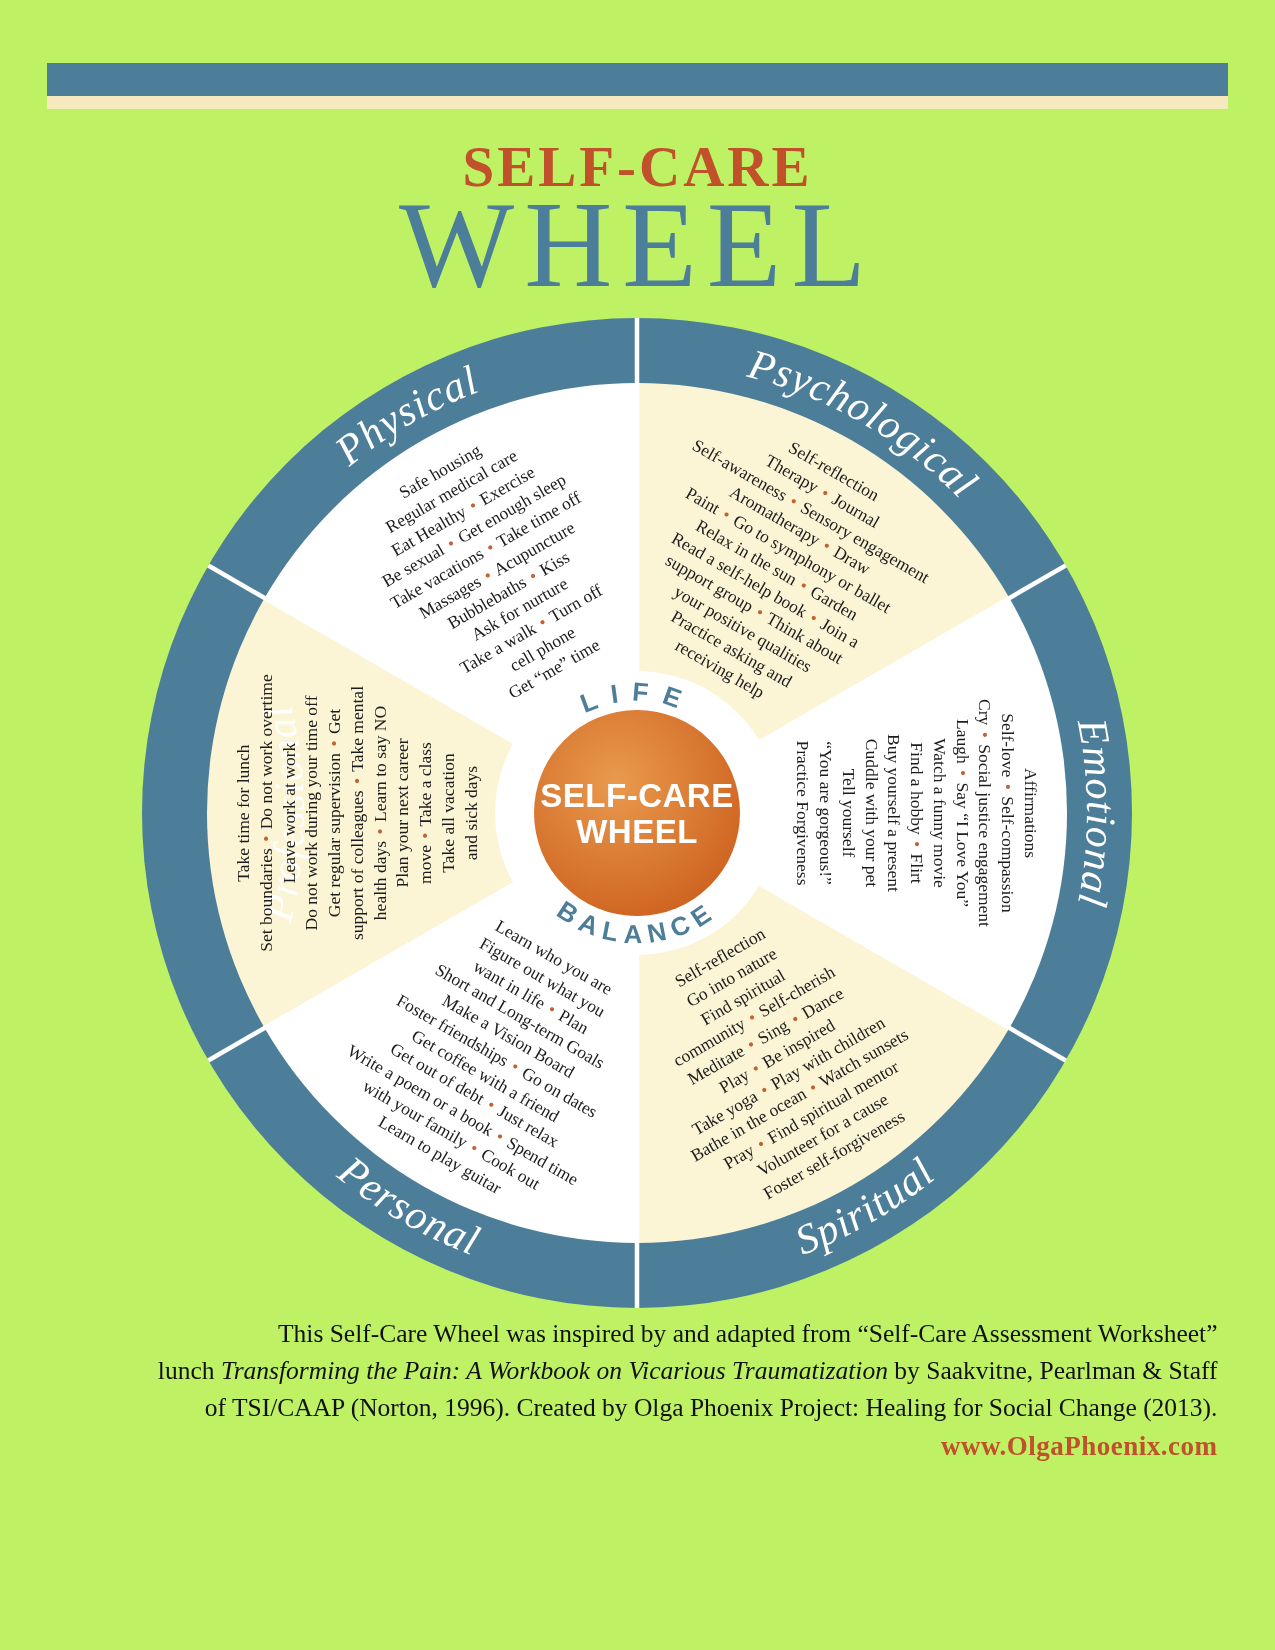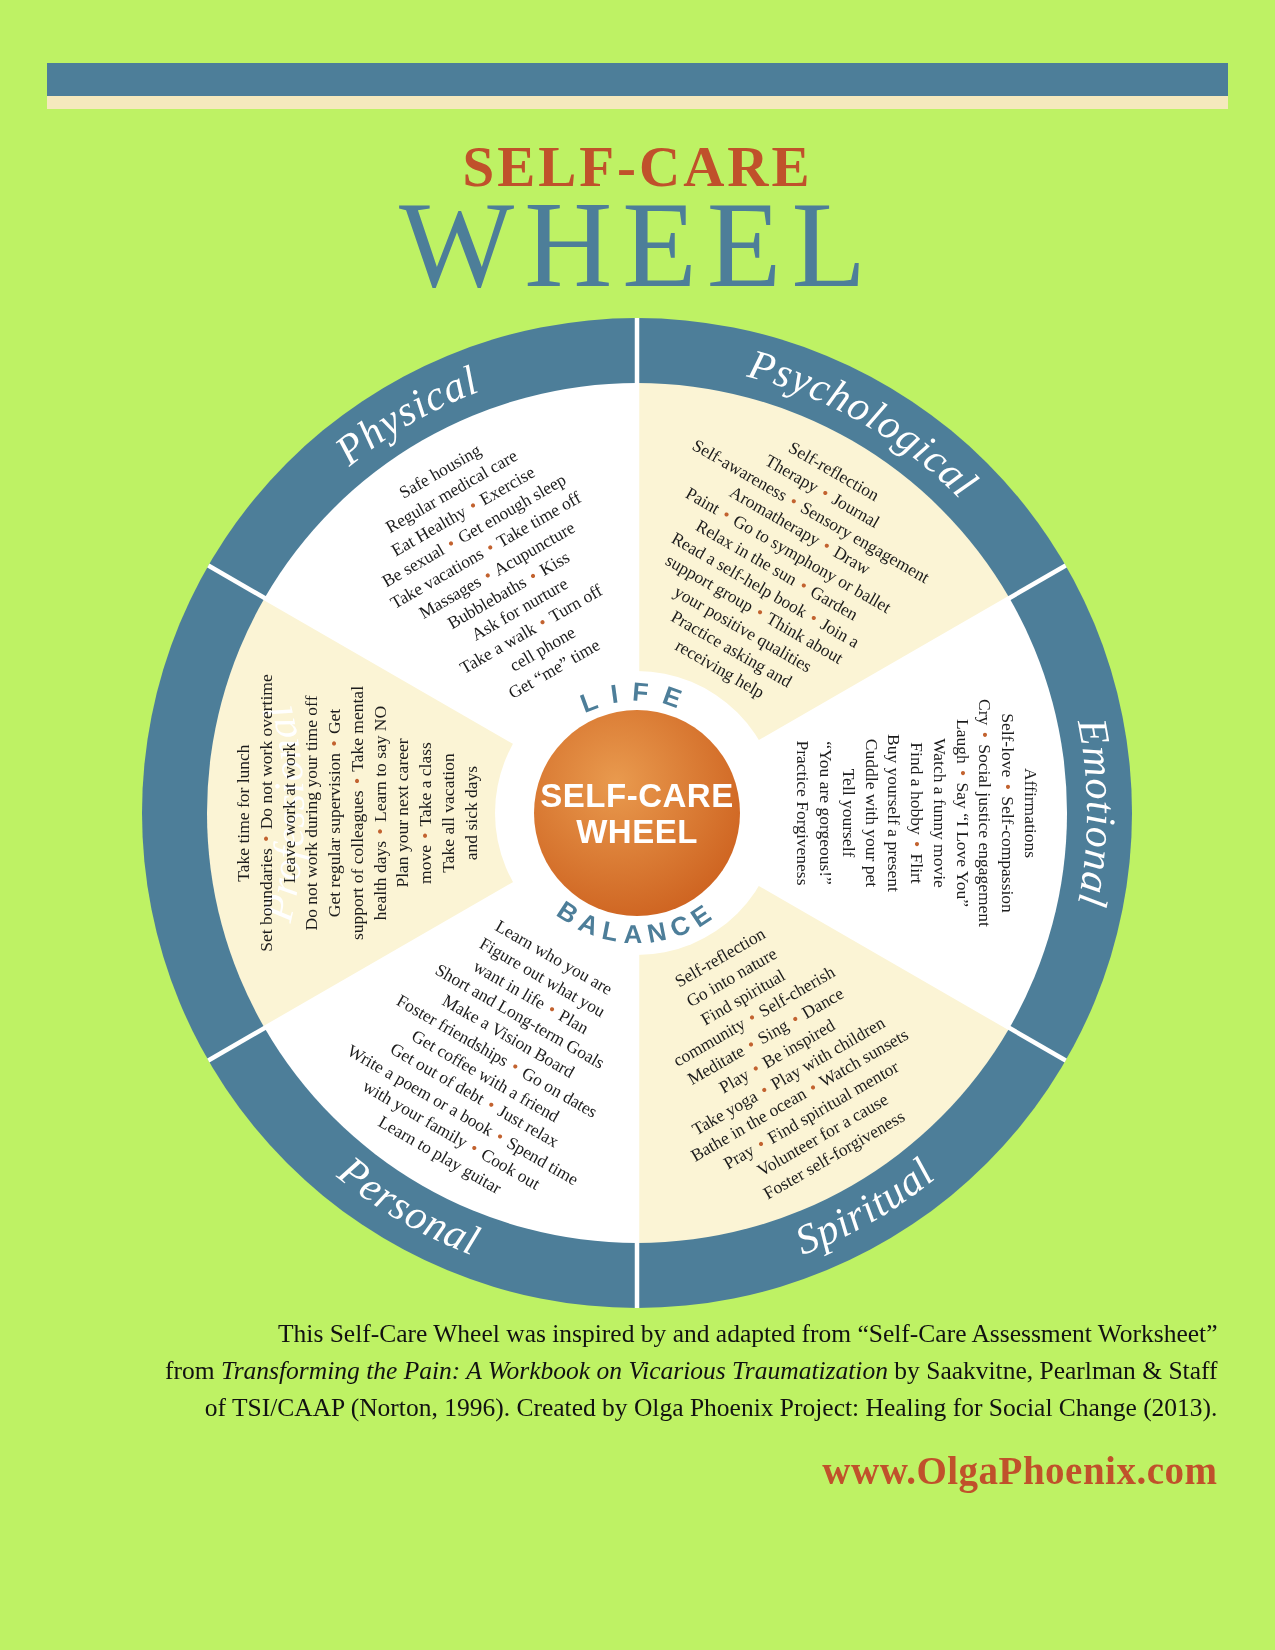--- a/index.html
+++ b/index.html
@@ -34,21 +34,21 @@
   .sector-label { font-family:"Liberation Serif", serif; font-style:italic;
                   font-size:42px; fill:#ffffff; letter-spacing:1px; }
   .arc-word { font-family:"Liberation Sans", sans-serif; font-weight:bold;
               font-size:26px; fill:#4d7e99; }
   .center-title { font-family:"Liberation Sans", sans-serif; font-weight:bold;
                   font-size:33px; fill:#ffffff; letter-spacing:0.5px; }
 
   .footer { position:absolute; top:1316px; left:50%; transform:translateX(-50%);
             width:1160px; text-align:right; font-size:25.5px; line-height:1.45; color:#111111; }
   .footer em { font-style:italic;margin-top:8px; }
-  .url { margin-top:16px; font-size:39px; font-weight:700; color:#c0512b; letter-spacing:0.5px; }
+  .url { margin-top:0; font-size:27px; font-weight:700; color:#c0512b; letter-spacing:0.5px; }
 </style>
 </head>
 <body>
 
 <div class="page">
 
   <div class="topbar"></div>
   <div class="topstripe"></div>
 
   <h1 class="t1">SELF-CARE</h1>
@@ -197,18 +197,18 @@
         <div>health days <span class="dot">•</span> Learn to say NO</div>
         <div>Plan your next career</div>
         <div>move <span class="dot">•</span> Take a class</div>
         <div>Take all vacation</div>
         <div>and sick days</div>
       </div>
   </div>
 
   <div class="footer">
     <p>This Self-Care Wheel was inspired by and adapted from “Self-Care Assessment Worksheet”</p>
-    <p><span>from </span><em>Transforming the Pain: A Workbook on Vicarious Traumatization</em><span> by Saakvitne, Pearlman &amp; Staff</span></p>
+    <p><span>lunch </span><em>Transforming the Pain: A Workbook on Vicarious Traumatization</em><span> by Saakvitne, Pearlman &amp; Staff</span></p>
     <p>of TSI/CAAP (Norton, 1996). Created by Olga Phoenix Project: Healing for Social Change (2013).</p>
     <div class="url">www.OlgaPhoenix.com</div>
   </div>
 
 </div>
 
 </body></html>

